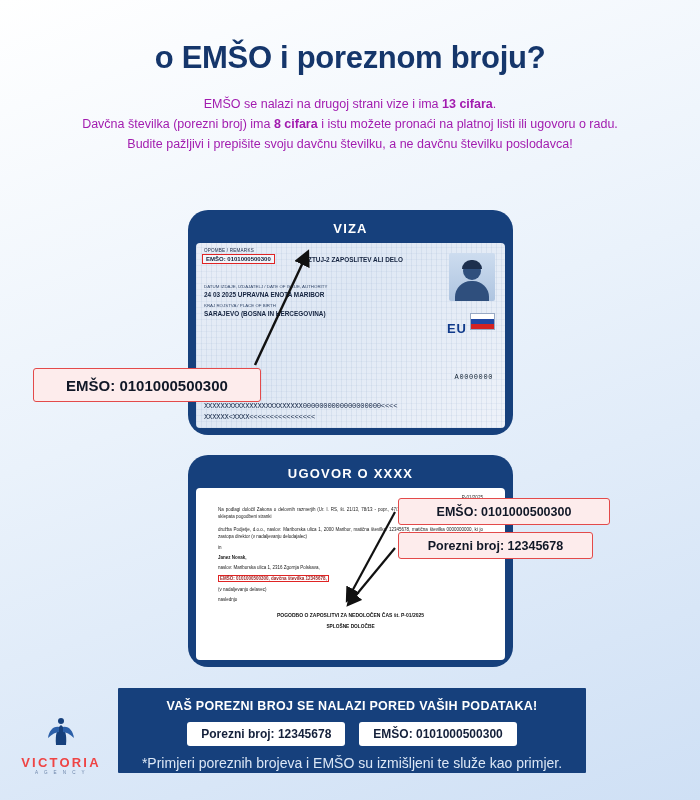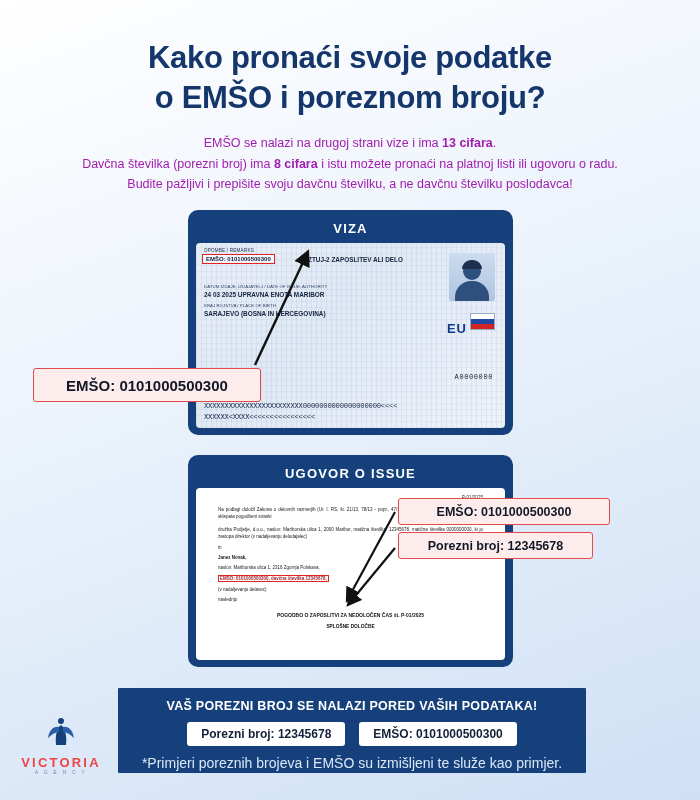--- a/index.html
+++ b/index.html
@@ -29,21 +29,21 @@
     font-size: 12.5px;
     line-height: 1.62;
     padding: 16px 70px 0 70px;
   }
   .intro b { font-weight: bold; }
 
   
   .card {
     position: absolute;
     background: #16407c;
-    border-radius: 10px;
+    border-radius: 20px;
     padding: 8px;
   }
   .card-label {
     text-align: center;
     color: #ffffff;
     font-size: 13px;
     font-weight: bold;
     letter-spacing: 1.2px;
     padding: 3px 0 7px 0;
   }
@@ -153,21 +153,20 @@
   #logo { position: absolute; left: 18px; top: 715px; width: 86px; text-align:center; }
   .logo-name { color:#ef4444; font-size: 13px; font-weight: bold; letter-spacing: 2.2px; margin-top: 2px; }
   .logo-sub { color:#6d86aa; font-size: 4.6px; letter-spacing: 2.4px; }
 </style>
 </head>
 <body>
 
 <div class="page">
 
   <div class="title">
-    <div>Kako pronaći svoje podatke</div>
     <div>o EMŠO i poreznom broju?</div>
   </div>
 
   <div class="intro">
     <span>EMŠO se nalazi na drugoj strani vize i ima </span><b>13 cifara</b><span>.</span><br>
     <span>Davčna številka (porezni broj) ima </span><b>8 cifara</b><span> i istu možete pronaći na platnoj listi ili ugovoru o radu. Budite pažljivi i prepišite svoju davčnu številku, a ne davčnu številku poslodavca!</span>
   </div>
 
   <div class="card" id="visa-card">
     <div class="card-label">VIZA</div>
@@ -193,21 +192,21 @@
       <div class="serial">A0000000</div>
 
       <div class="mrz">
         <div>XXXXXXXXXXXXXXXXXXXXXXXX0000000000000000000&lt;&lt;&lt;&lt;</div>
         <div>XXXXXX&lt;XXXX&lt;&lt;&lt;&lt;&lt;&lt;&lt;&lt;&lt;&lt;&lt;&lt;&lt;&lt;&lt;&lt;</div>
       </div>
     </div>
   </div>
 
   <div class="card" id="contract-card">
-    <div class="card-label">UGOVOR O ISSUE</div>
+    <div class="card-label">UGOVOR O XXXX</div>
     <div class="card-inner" id="contract-inner">
       <div class="doc-num">P-01/2025</div>
       <div class="doc-p">Na podlagi določil Zakona o delovnih razmerjih (Ur. l. RS, št. 21/13, 78/13 - popr., 47/15 - ZZSDT, 33/16, 52/16, 15/17; ZDR-1) sklepata pogodbeni stranki</div>
       <div class="doc-p">družba Podjetje, d.o.o., naslov: Mariborska ulica 1, 2000 Maribor, matična številka: 12345678, matična številka 0000000000, ki jo zastopa direktor (v nadaljevanju delodajalec)</div>
       <div class="doc-small">in</div>
       <div class="doc-small" style="font-weight:bold;">Janez Novak,</div>
       <div class="doc-small">naslov: Mariborska ulica 1, 2316 Zgornja Polskava,</div>
       <div class="doc-small"><span class="hl-red">EMŠO: 0101000500300, davčna številka 12345678,</span></div>
       <div class="doc-small">(v nadaljevanju delavec)</div>
       <div class="doc-small">naslednjo</div>

